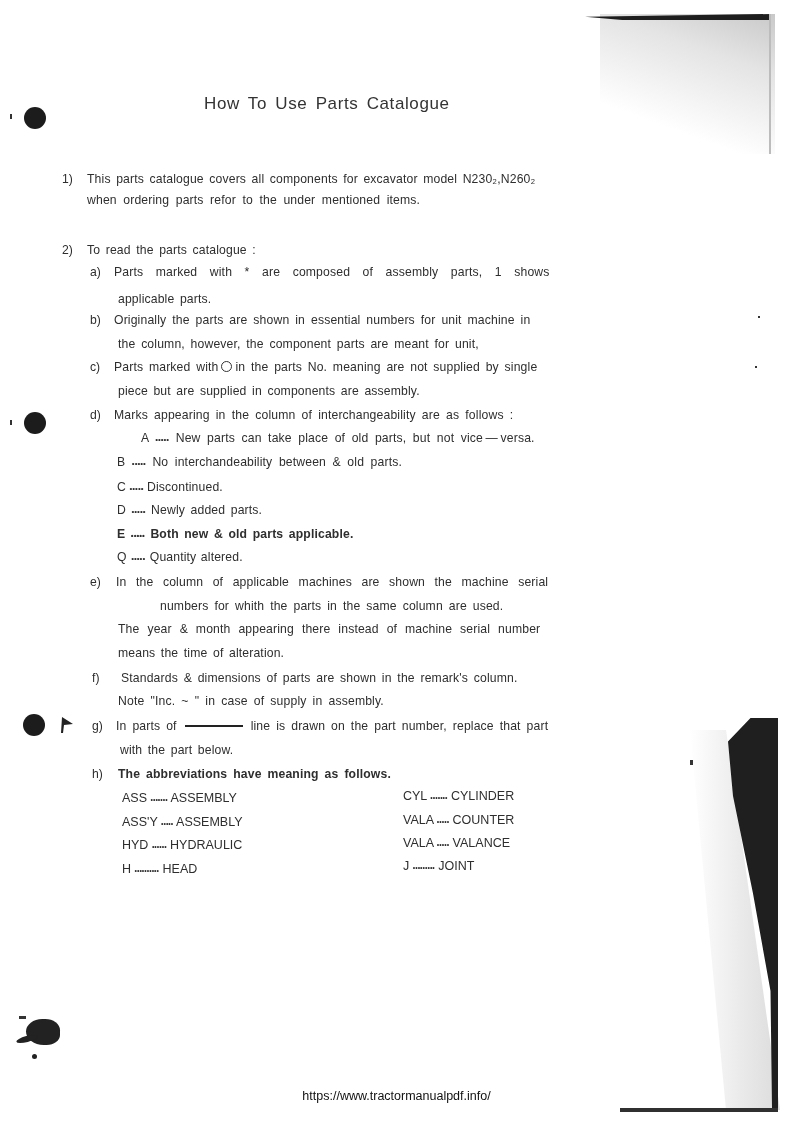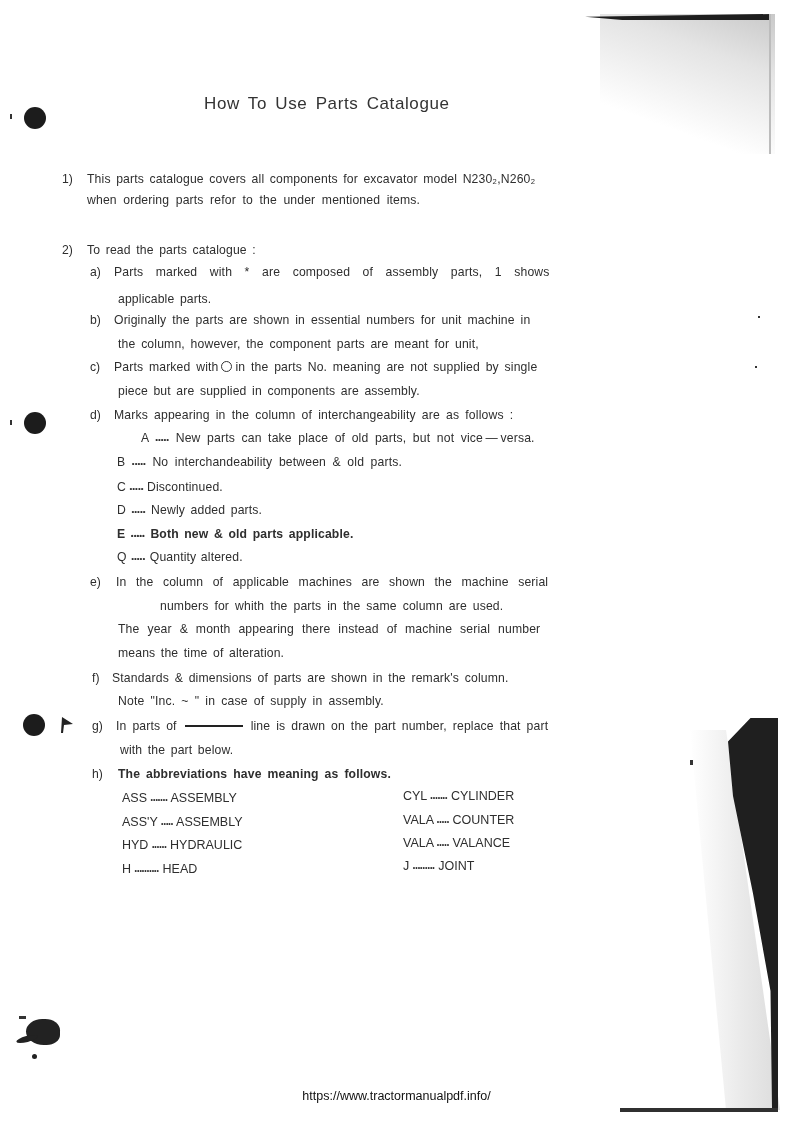--- a/index.html
+++ b/index.html
@@ -142,21 +142,21 @@
   <span>Q</span> <span style="font-size:8px;letter-spacing:0;">•••••</span> <span>Quantity altered.</span>
 </div>
 
 <div class="num" style="left:90px;top:575px;">e)</div>
 <div class="line" style="left:116px;top:575px;word-spacing:6px;">In the column of applicable machines are shown the machine serial</div>
 <div class="line" style="left:128px;top:599px;word-spacing:2.4px;margin-left:32px;">numbers for whith the parts in the same column are used.</div>
 <div class="line" style="left:118px;top:622px;word-spacing:4.4px;">The year &amp; month appearing there instead of machine serial number</div>
 <div class="line" style="left:118px;top:646px;word-spacing:2px;">means the time of alteration.</div>
 
 <div class="num" style="left:92px;top:671px;">f)</div>
-<div class="line" style="left:112px;top:671px;word-spacing:2.2px;">Standards &amp; dimensions of parts are shown in the remark's column.</div>
+<div class="line" style="left:121px;top:671px;word-spacing:2.2px;">Standards &amp; dimensions of parts are shown in the remark's column.</div>
 <div class="line" style="left:118px;top:694px;word-spacing:2.6px;">Note  "Inc. ~ "  in case of supply in assembly.</div>
 
 <div class="num" style="left:92px;top:719px;">g)</div>
 <div class="line" style="left:116px;top:719px;word-spacing:2.4px;">
   <span>In parts of</span><span class="strike"></span><span>line is drawn on the part number, replace that part</span>
 </div>
 <div class="line" style="left:120px;top:743px;word-spacing:2px;">with the part below.</div>
 
 <div class="num" style="left:92px;top:767px;">h)</div>
 <div class="line" style="left:118px;top:767px;word-spacing:2.4px;font-weight:bold;">The abbreviations have meaning as follows.</div>

